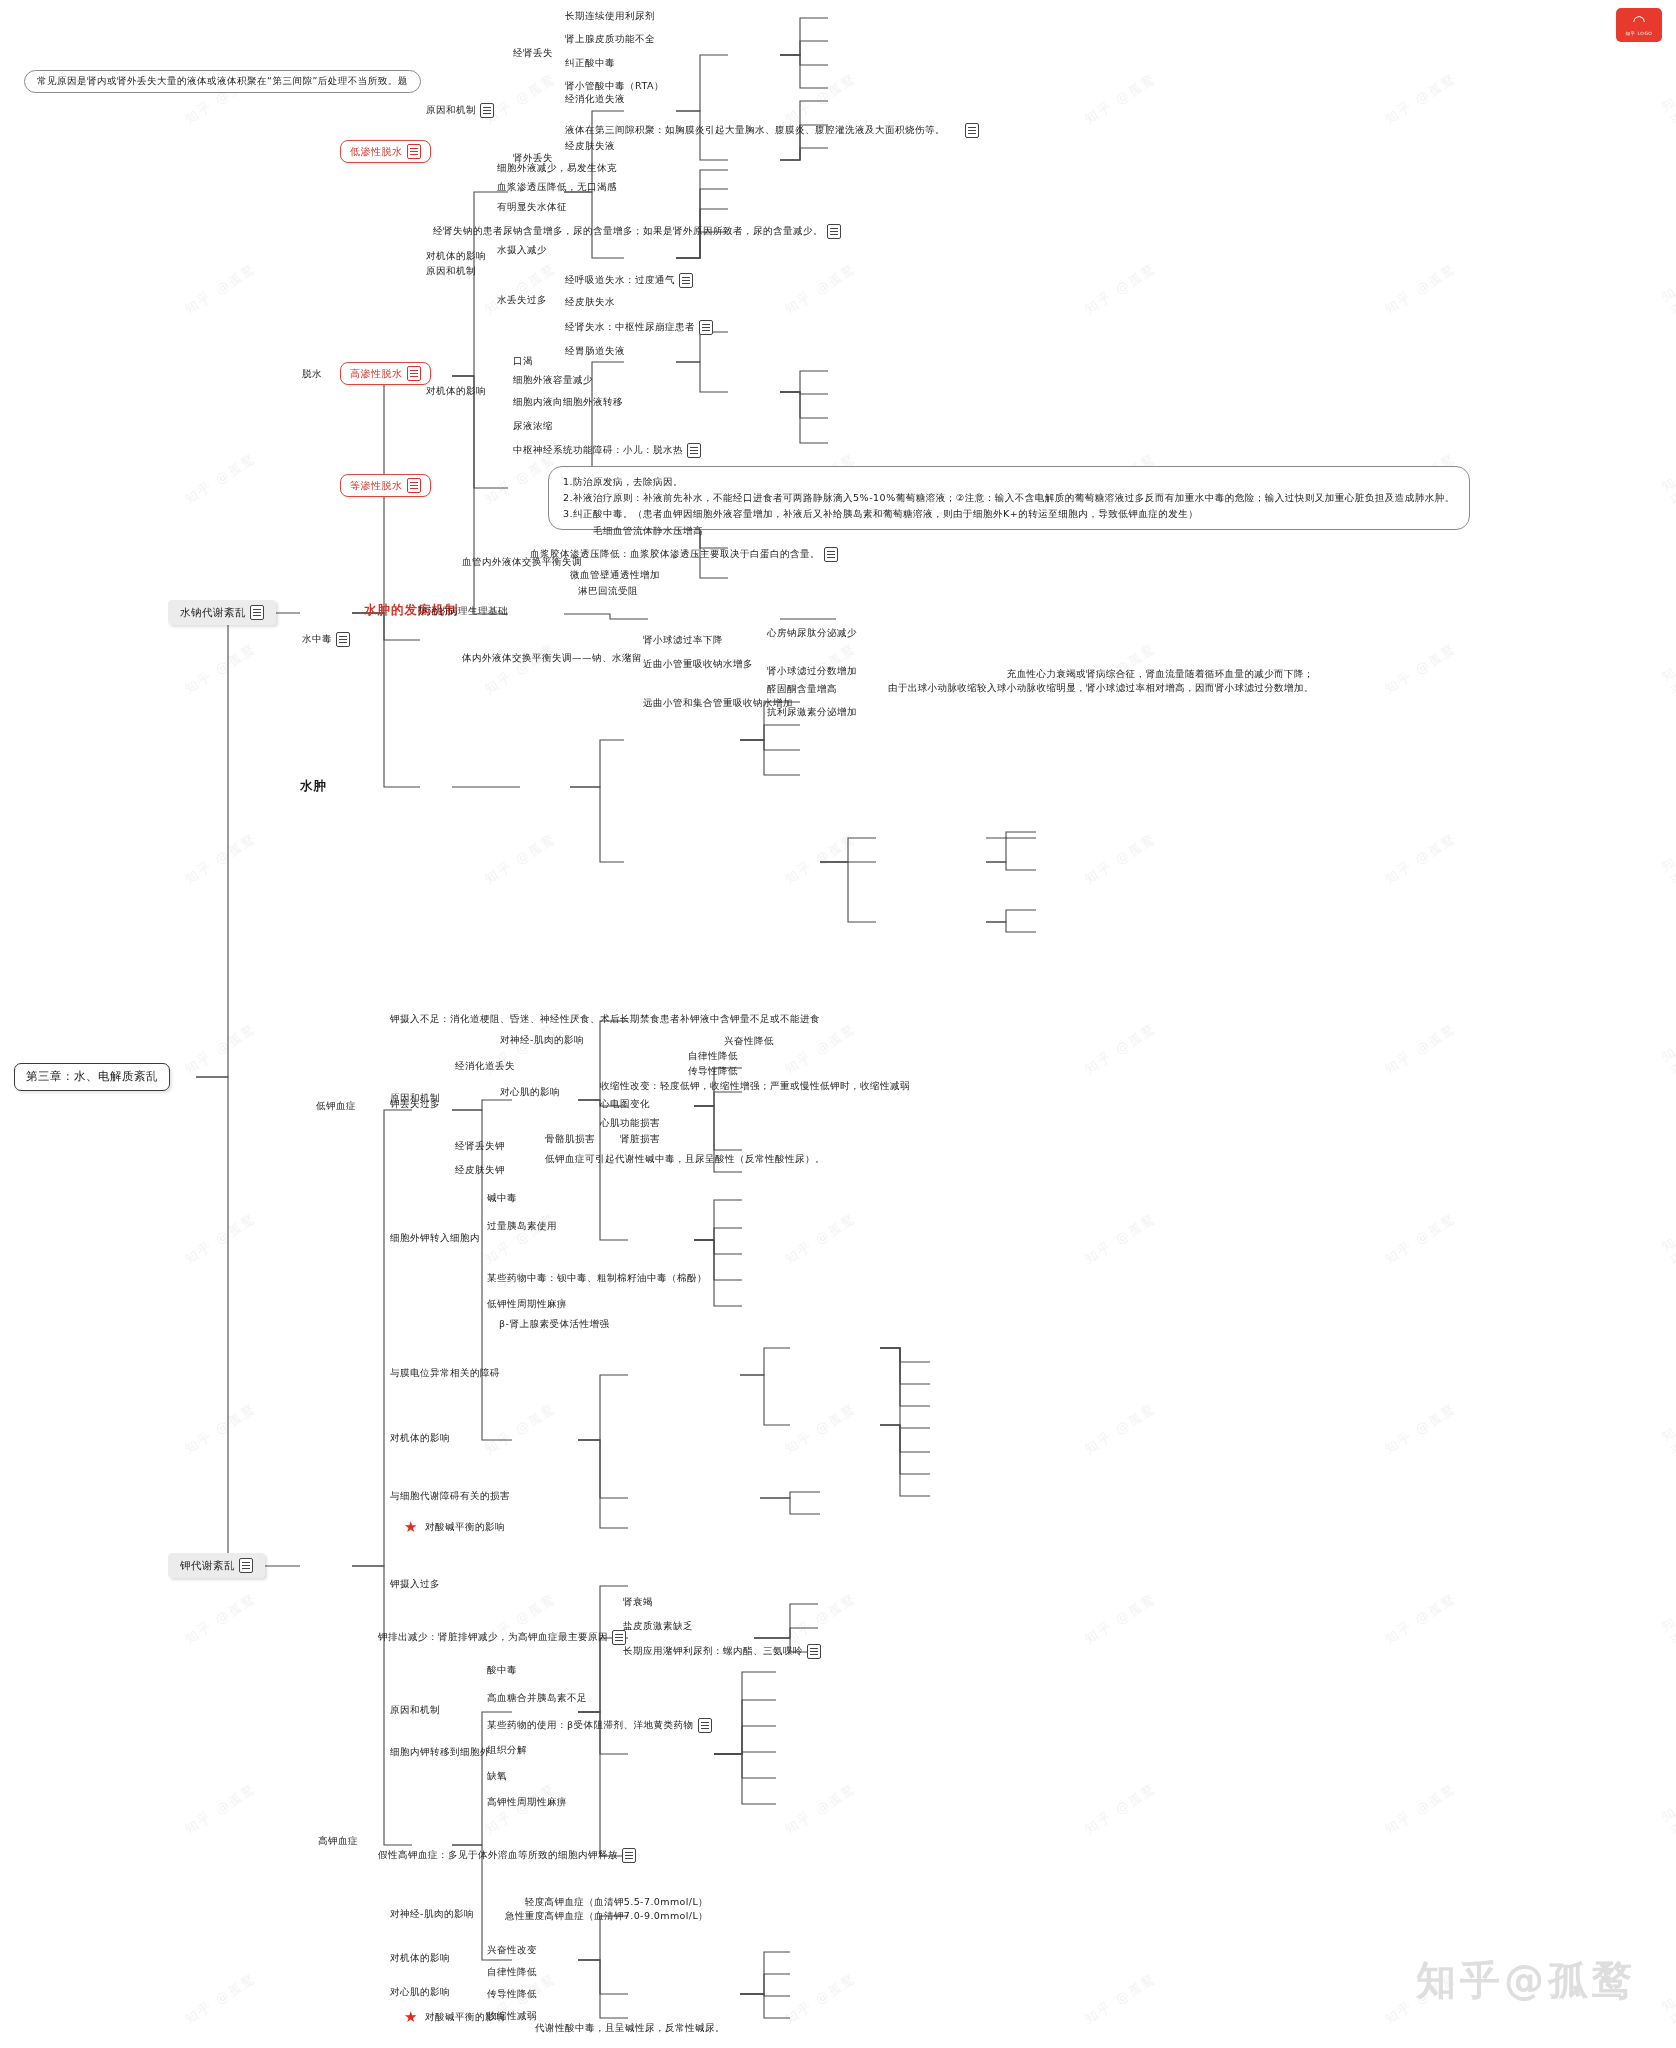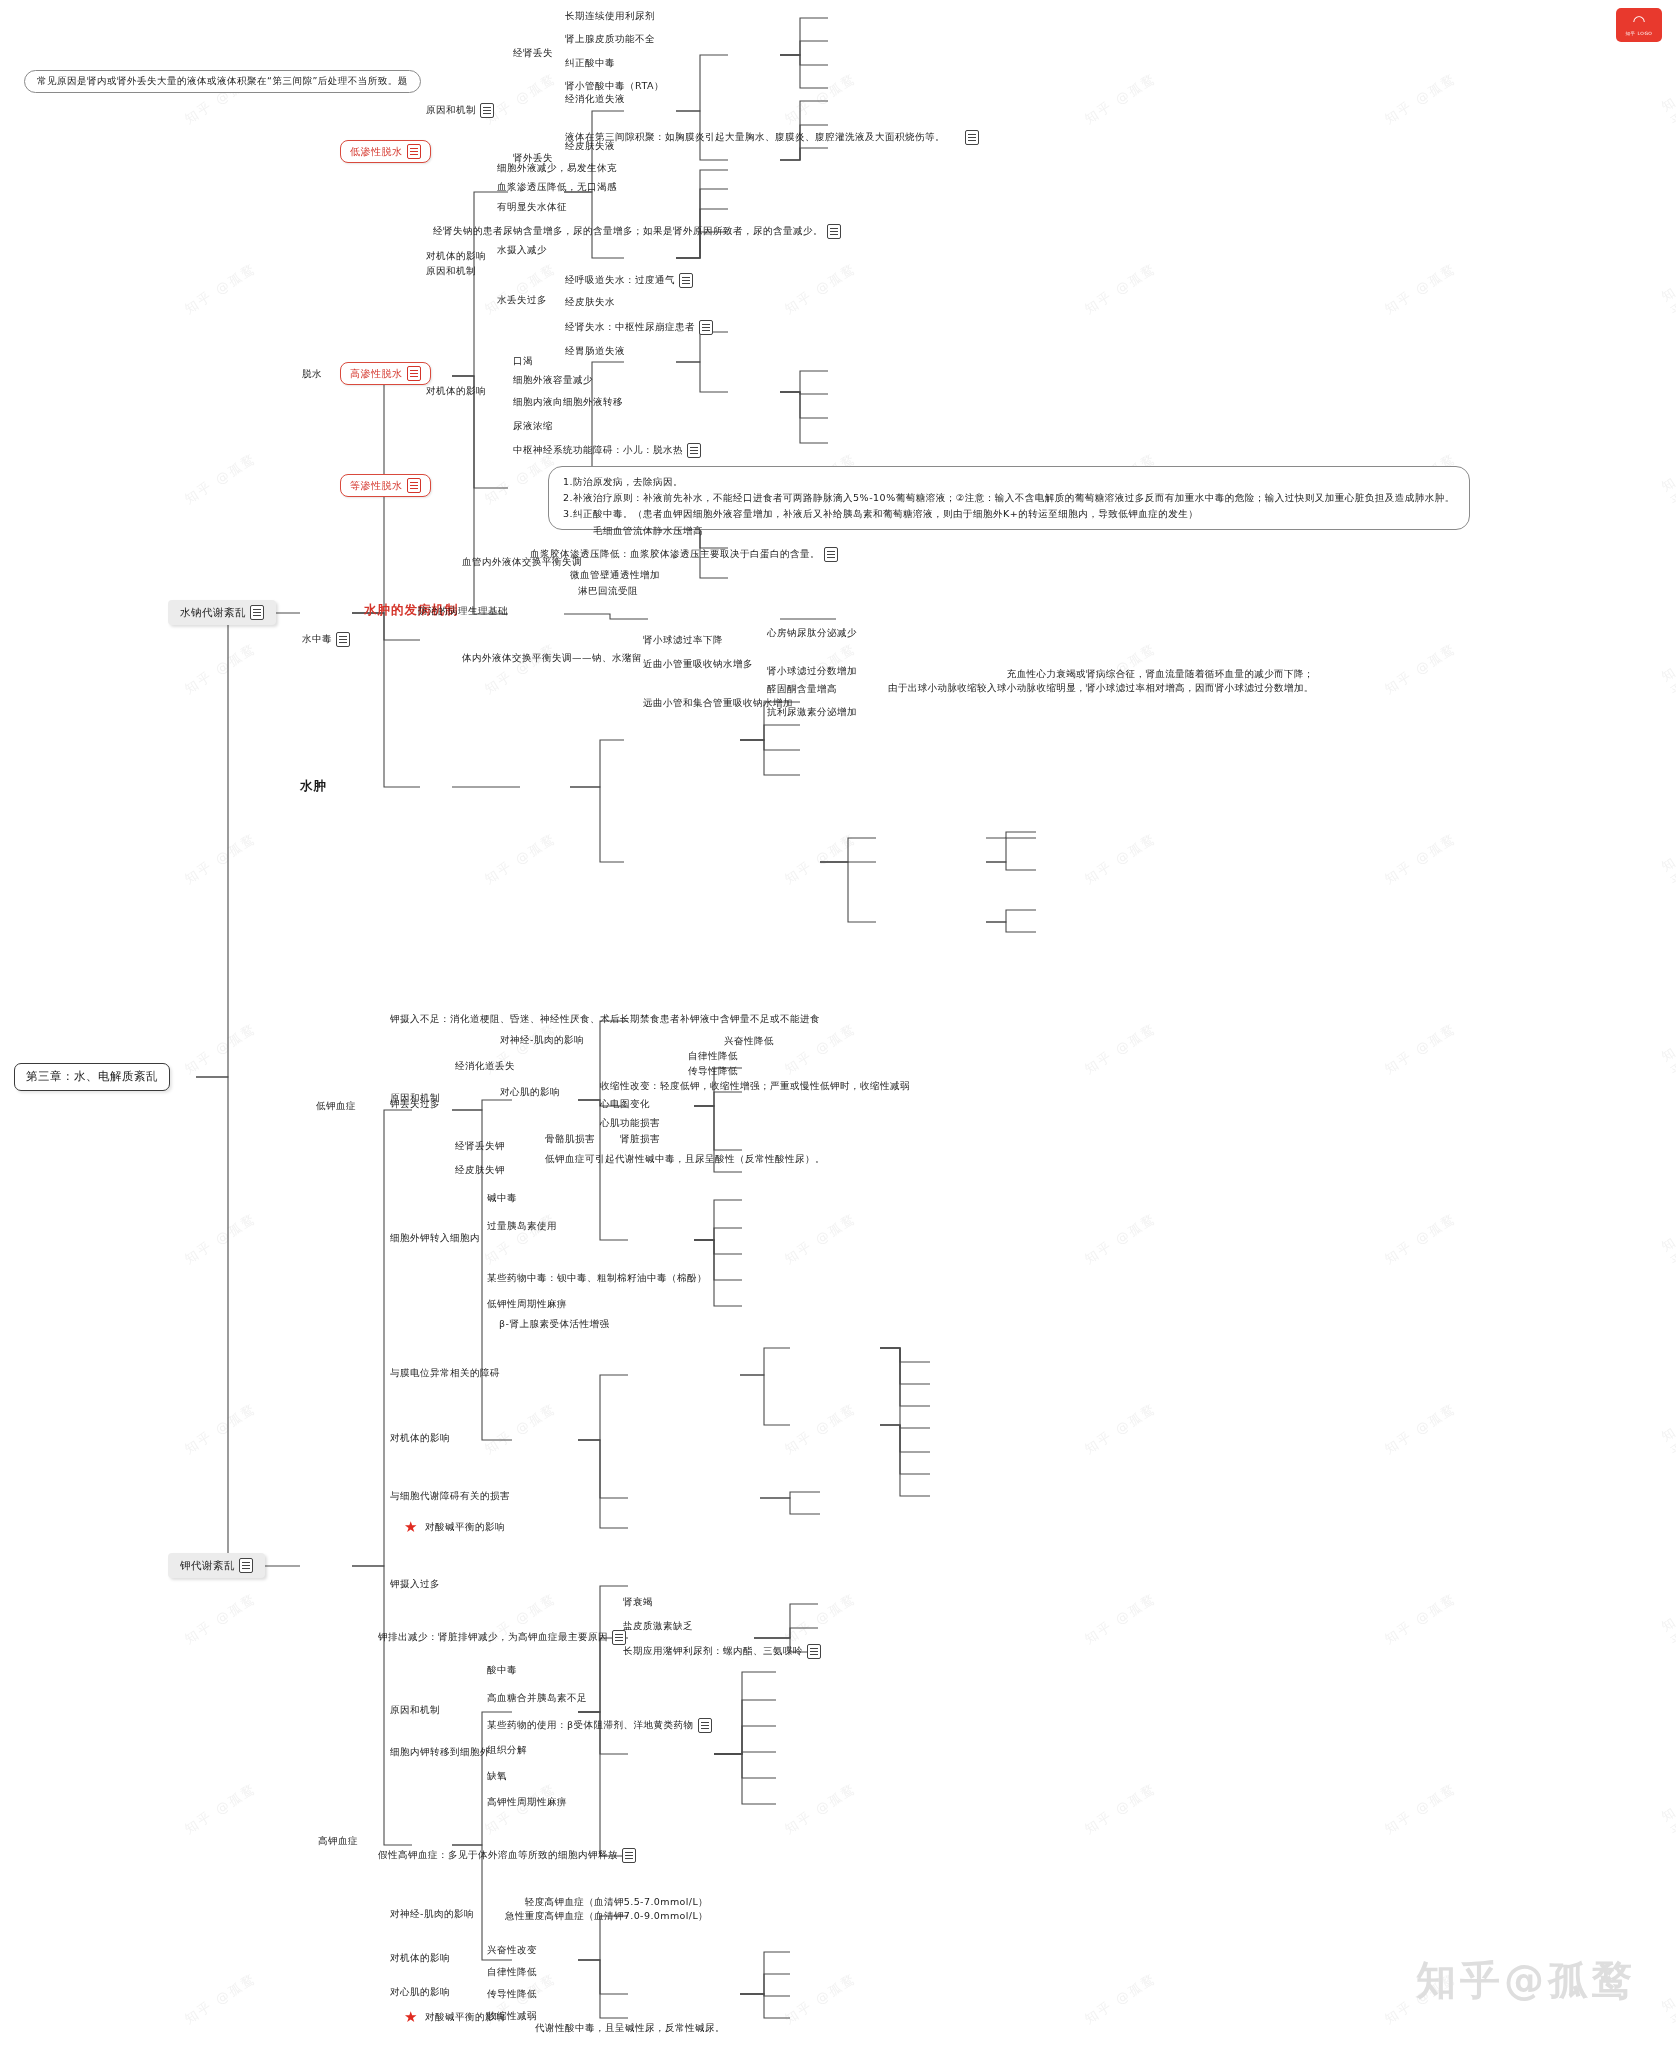--- a/index.html
+++ b/index.html
@@ -415,21 +415,21 @@
   <div class="node" style="left:565px;top:57px;">
       <span>纠正酸中毒</span>
     </div>
   <div class="node" style="left:565px;top:80px;">
       <span>肾小管酸中毒（RTA）</span>
     </div>
 
   <div class="node" style="left:565px;top:93px;">
       <span>经消化道失液</span>
     </div>
-  <div class="node" style="left:565px;top:130px;gap:20px;">
+  <div class="node" style="left:565px;top:123px;gap:20px;">
     <span>液体在第三间隙积聚：如胸膜炎引起大量胸水、腹膜炎、腹腔灌洗液及大面积烧伤等。</span>
     <span class="note-icon"></span>
   </div>
   <div class="node" style="left:565px;top:140px;">
       <span>经皮肤失液</span>
     </div>
 
   <div class="node" style="left:497px;top:162px;">
       <span>细胞外液减少，易发生休克</span>
     </div>

